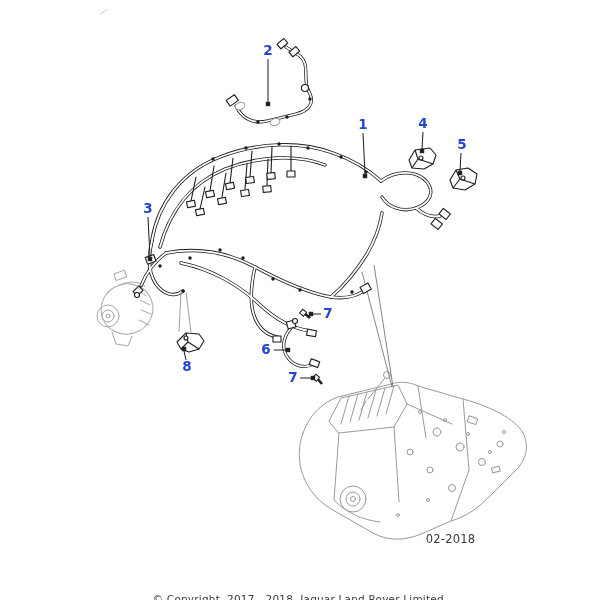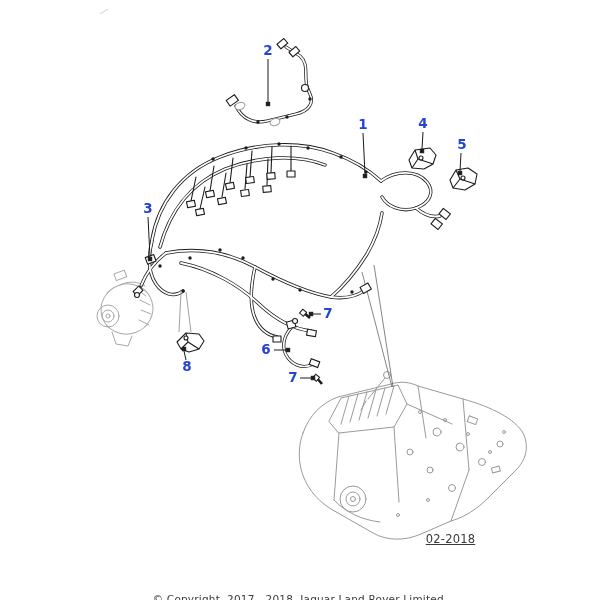--- a/index.html
+++ b/index.html
@@ -9,21 +9,21 @@
   }
   .art{position:absolute;left:0;top:0;width:600px;height:600px;}
   .callout{
     position:absolute;transform:translate(-50%,-50%);
     color:var(--callout-color,#2545cf);
     font-weight:bold;font-size:13.5px;line-height:1;cursor:pointer;
     font-family:"DejaVu Sans","Liberation Sans",sans-serif;
   }
   .figure-code{
     position:absolute;left:398px;top:532px;width:105px;text-align:center;
-    font-size:11.5px;line-height:14.5px;color:#383838;letter-spacing:.2px;text-decoration:underline;
+    font-size:11.5px;line-height:14.5px;color:#383838;letter-spacing:.2px;
   }
   .copyright{
     position:absolute;left:0;top:593px;width:600px;text-align:center;
     font-size:10.5px;color:#3c3c3c;letter-spacing:.2px;
   }
 </style>
 </head>
 <body>
 
 <div class="stage">

